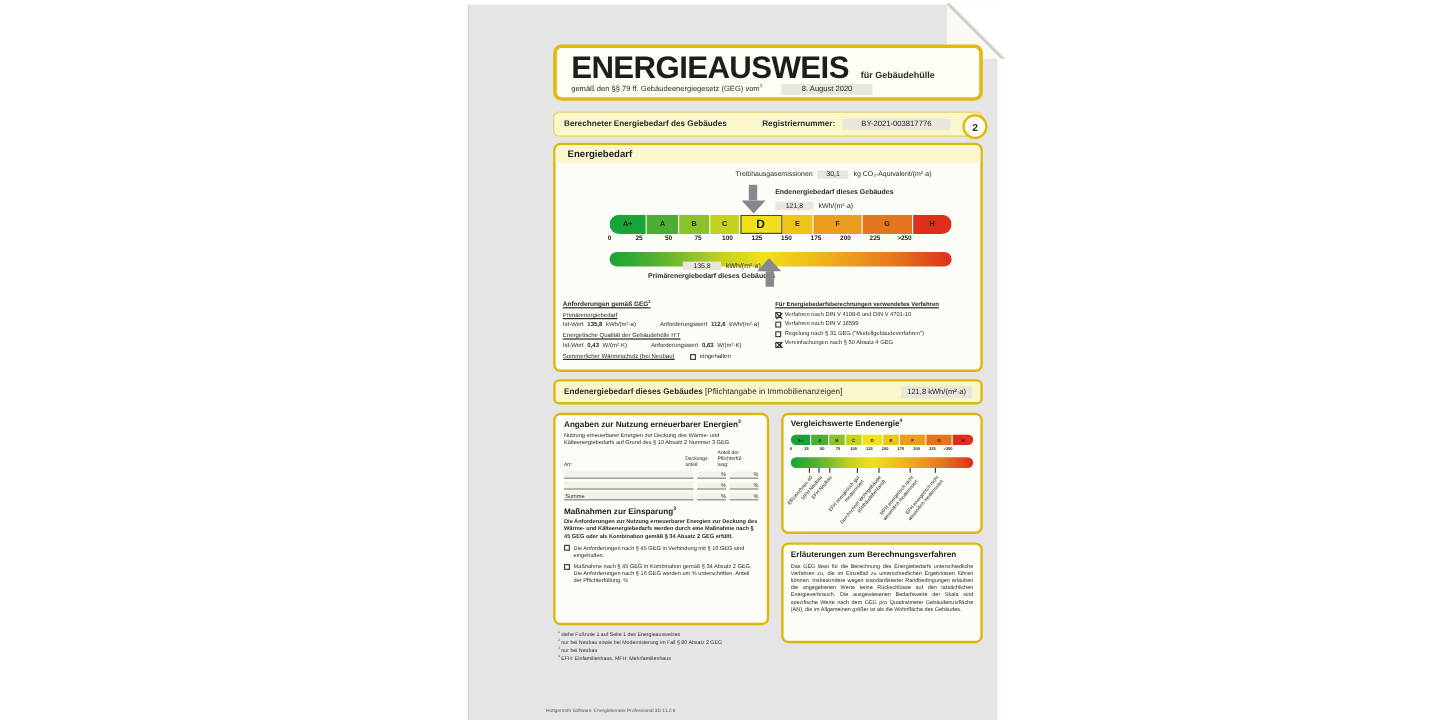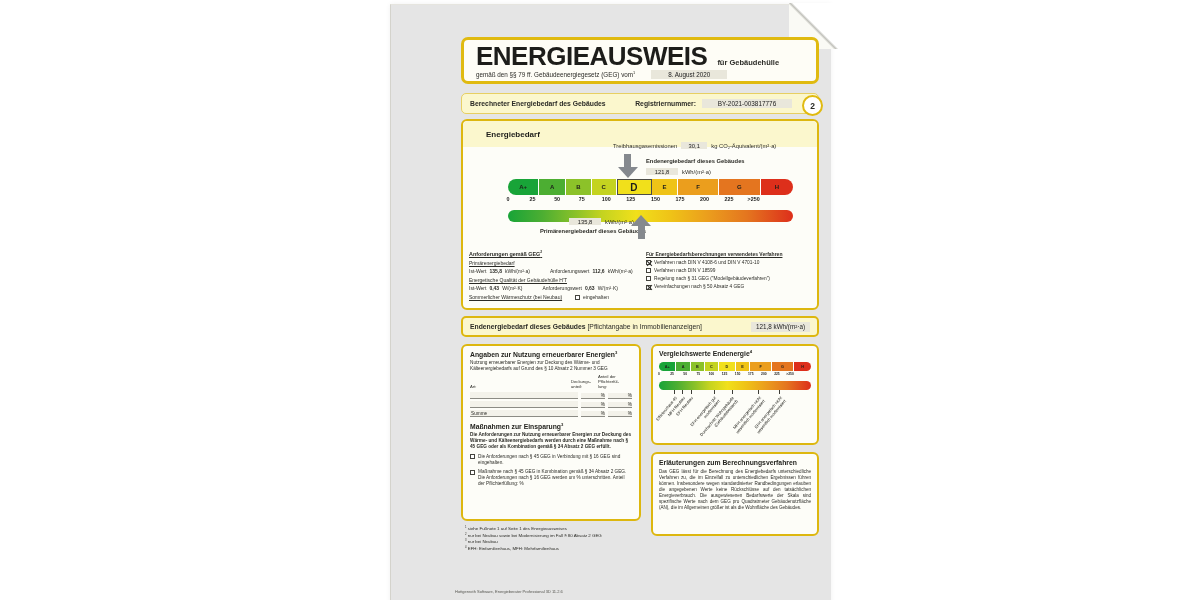--- a/index.html
+++ b/index.html
@@ -20,21 +20,21 @@
 
   
   .reg-bar{position:absolute;left:70px;top:88px;width:358px;height:21px;background:#fbf7cd;border:1px solid #e7cf62;border-radius:5px;box-sizing:border-box;display:flex;align-items:center;padding:0 26px 0 8px;}
   .reg-left{font-size:6.8px;font-weight:bold;flex:1;}
   .reg-label{font-size:6.8px;font-weight:bold;margin-right:6px;}
   .reg-value{font-size:6.4px;padding:1px 5px;min-width:80px;}
   .page-circle{position:absolute;right:-5px;top:1px;width:17px;height:17px;border:2px solid #e0ba10;border-radius:50%;background:#fff;font-size:8.5px;font-weight:bold;display:flex;align-items:center;justify-content:center;}
 
   
   .eb-box{position:absolute;left:70px;top:114px;width:358px;height:191px;box-sizing:border-box;}
-  .eb-head{height:26px;background:#fbf7cd;border-radius:5px 5px 0 0;display:flex;align-items:center;padding-left:23px;font-size:8px;font-weight:bold;color:#1d1d1a;}
+  .eb-head{height:15px;background:#fbf7cd;border-radius:5px 5px 0 0;display:flex;align-items:center;padding-left:10px;font-size:8px;font-weight:bold;color:#1d1d1a;}
   .thg-row{position:absolute;top:21px;left:150px;display:flex;align-items:center;gap:4px;font-size:5.8px;}
   .thg-row .field{min-width:22px;font-size:5.8px;padding:0.5px 2px;}
   .end-label{position:absolute;top:37px;left:183px;font-size:5.8px;font-weight:bold;}
   .end-value-row{position:absolute;top:47px;left:183px;display:flex;gap:4px;align-items:center;font-size:5.8px;}
   .end-value-row .field{min-width:28px;padding:0.5px 2px;font-size:5.8px;}
 
   .scale{position:absolute;top:58px;left:45px;width:285px;height:38px;}
   .bands{display:flex;height:16px;border-radius:8px;overflow:hidden;background:#fff;}
   .band{display:flex;align-items:center;justify-content:center;font-size:6px;font-weight:bold;color:#1e1e1a;border-right:1px solid #fff;box-sizing:border-box;}
   .band:last-child{border-right:none;}

